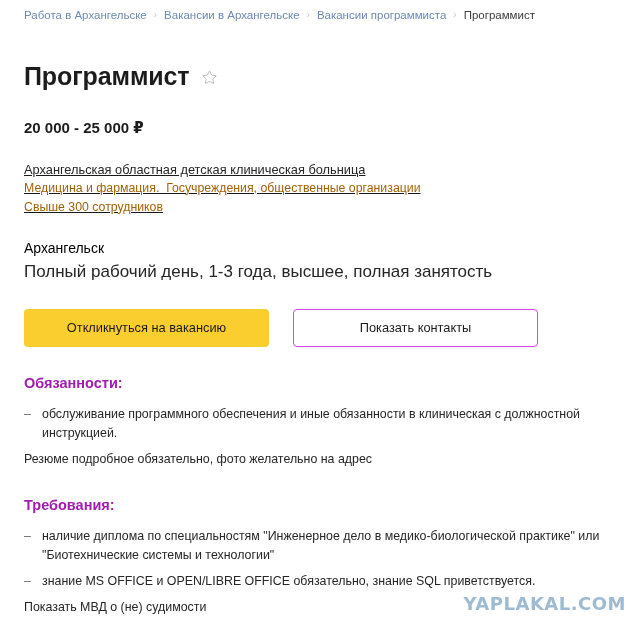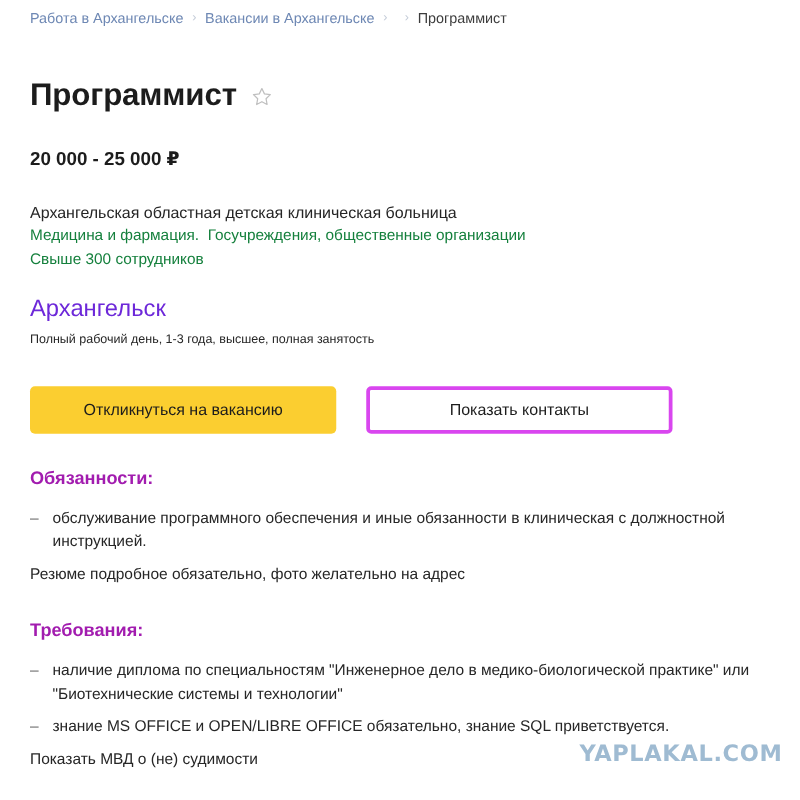--- a/index.html
+++ b/index.html
@@ -79,41 +79,41 @@
 
   .salary {
     margin-top: 9px;
     font-size: 15px;
     line-height: 22px;
     font-weight: bold;
     color: #1c1c1c;
   }
 
   
-  .company-block { margin-top: 21px; }
+  .company-block { margin-top: 21px; text-decoration: underline; }
   .company-name {
     font-size: 12.8px;
     line-height: 19px;
     color: #262626;
   }
   .company-meta {
     font-size: 12.3px;
     line-height: 19px;
-    color: #15803d;
+    color: #a16207;
   }
 
   .place-block { margin-top: 21px; }
   .city {
-    font-size: 19px;
+    font-size: 14px;
     line-height: 20px;
-    color: #6d28d9;
+    color: #000000;
   }
   .terms {
     margin-top: 4px;
-    font-size: 10px;
+    font-size: 17px;
     line-height: 20px;
     color: #262626;
   }
 
   
   .buttons {
     display: flex;
     align-items: center;
     margin-top: 27px;
   }
@@ -135,21 +135,21 @@
     height: 38px;
     background: #fbce30;
     border: none;
     color: #1c1c1c;
   }
   .btn-contacts {
     width: 245px;
     height: 38px;
     margin-left: 24px;
     background: #ffffff;
-    border: 3px solid #d946ef;
+    border: 1px solid #d946ef;
     color: #1c1c1c;
   }
 
   
   .section { margin-top: 26px; }
   .section-title {
     font-size: 14.5px;
     line-height: 20px;
     font-weight: bold;
     color: #a21caf;
@@ -194,20 +194,21 @@
 </head>
 <body>
 
 <div class="page">
 
   <nav class="breadcrumb">
     <a class="crumb-link" href="#">Работа в Архангельске</a>
     <span class="crumb-sep">›</span>
     <a class="crumb-link" href="#">Вакансии в Архангельске</a>
     <span class="crumb-sep">›</span>
+    <a class="crumb-link" href="#">Вакансии программиста</a>
     <span class="crumb-sep">›</span>
     <span class="crumb-current">Программист</span>
   </nav>
 
   <div class="title-row">
     <h1 class="job-title">Программист</h1>
     <span class="fav-star">
       <svg viewBox="0 0 24 24" width="17" height="17" aria-hidden="true">
         <path d="M12 2.6l2.9 6.0 6.6 0.9 -4.8 4.6 1.2 6.5 -5.9 -3.1 -5.9 3.1 1.2 -6.5 -4.8 -4.6 6.6 -0.9z" fill="none" stroke="#bfbfbf" stroke-width="1.4" stroke-linejoin="round"></path>
       </svg>

